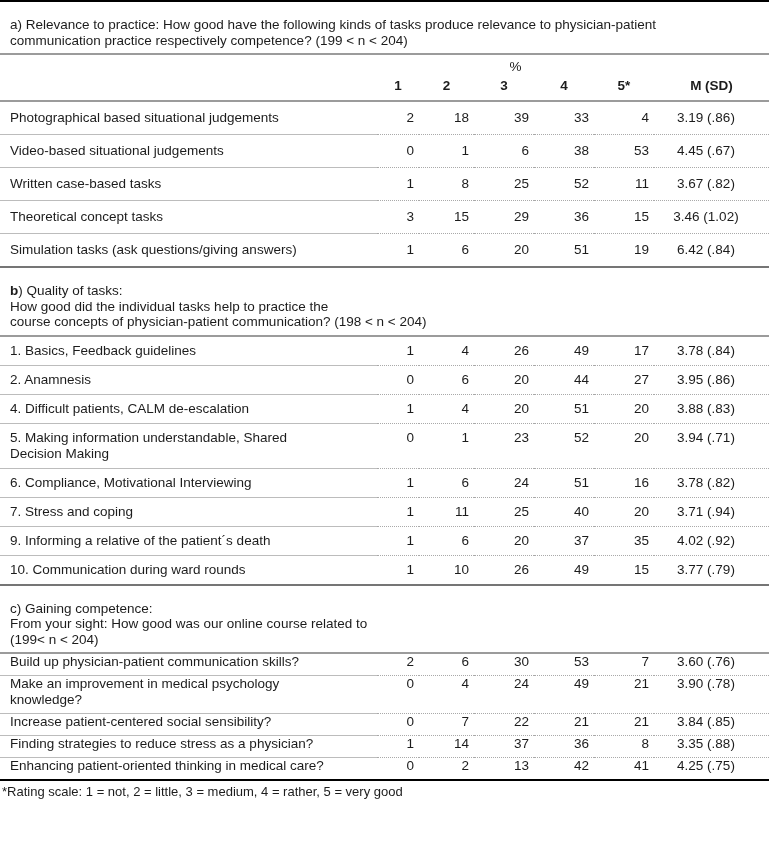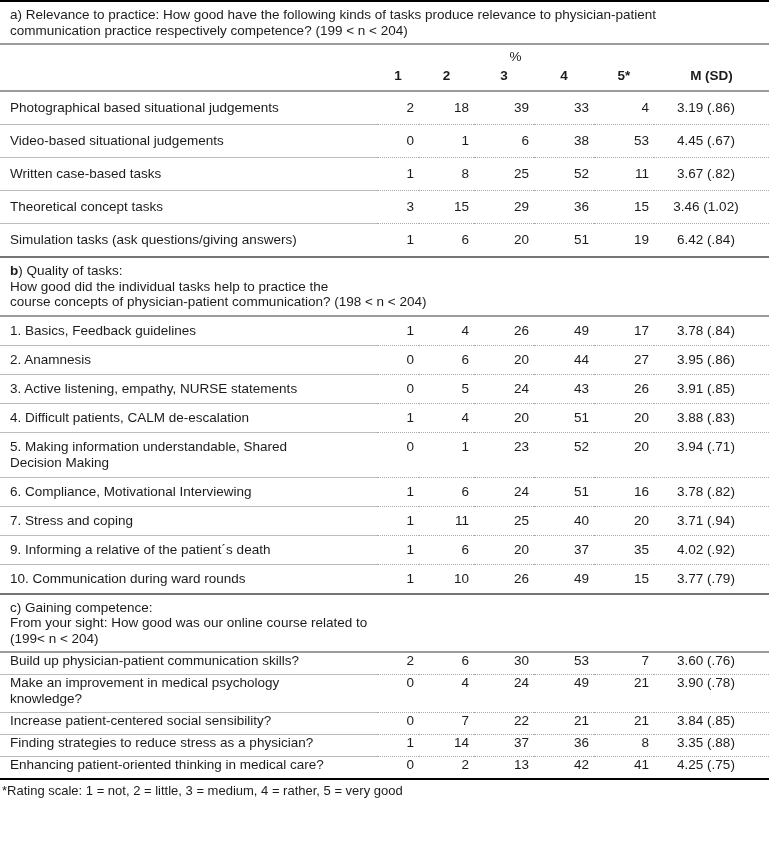--- a/index.html
+++ b/index.html
@@ -25,21 +25,21 @@
     border-bottom: 2px solid #000000;
     font-family: "Liberation Sans", sans-serif;
     font-size: 13.5px;
     color: #1c1c1c;
   }
   td { vertical-align: top; }
 
   
   .sec-hdr td {
     border-bottom: 2px solid #9b9b9b;
-    padding: 5px 8px 5px 10px;
+    padding: 15px 8px 5px 10px;
   }
   .sec-hdr.divided td {
     border-top: 2px solid #757575;
   }
   .hline {
     white-space: nowrap;
     line-height: 15.5px;
   }
   .hline .bp { font-weight: bold; }
 
@@ -194,29 +194,20 @@
         <tr class="row-b">
           <td class="lbl">2. Anamnesis</td>
           <td class="val">0</td>
           <td class="val">6</td>
           <td class="val">20</td>
           <td class="val">44</td>
           <td class="val">27</td>
           <td class="msd">3.95 (.86)</td>
         </tr>
         <tr class="row-b">
-          <td class="lbl">3. Active listening, empathy, NURSE statements</td>
-          <td class="val">0</td>
-          <td class="val">5</td>
-          <td class="val">24</td>
-          <td class="val">43</td>
-          <td class="val">26</td>
-          <td class="msd">3.91 (.85)</td>
-        </tr>
-        <tr class="row-b">
           <td class="lbl">4. Difficult patients, CALM de-escalation</td>
           <td class="val">1</td>
           <td class="val">4</td>
           <td class="val">20</td>
           <td class="val">51</td>
           <td class="val">20</td>
           <td class="msd">3.88 (.83)</td>
         </tr>
         <tr class="row-b">
           <td class="lbl">5. Making information understandable, Shared<br>Decision Making</td>

